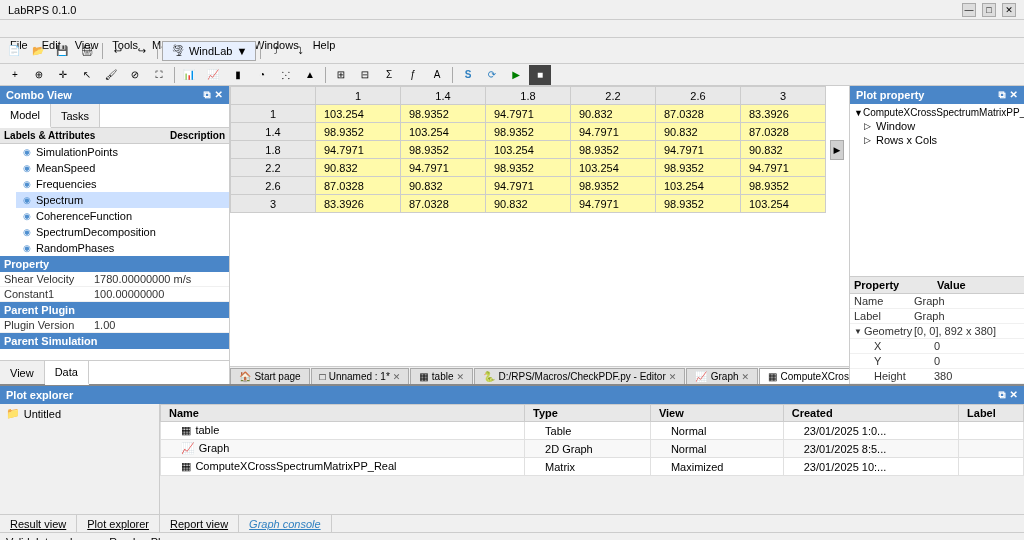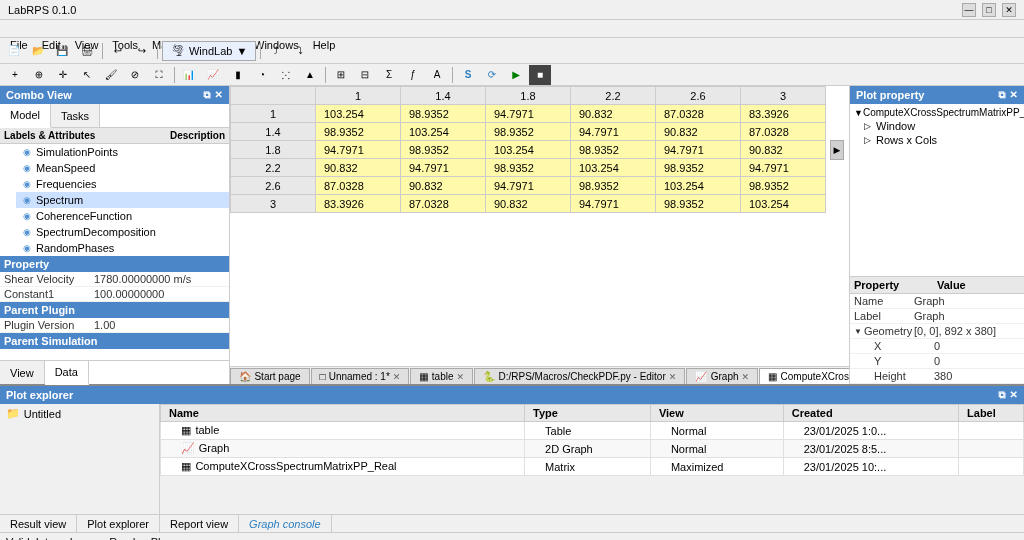--- a/index.html
+++ b/index.html
@@ -88,21 +88,21 @@
     .bottom-table-area { flex: 1; overflow: auto; }
     .bottom-table { border-collapse: collapse; font-size: 11px; width: 100%; }
     .bottom-table th { background: #e8e8e8; border: 1px solid #ccc; padding: 2px 8px; font-weight: bold; text-align: left; }
     .bottom-table td { border: 1px solid #e0e0e0; padding: 2px 20px; white-space: nowrap; }
     .bottom-table tr:nth-child(even) td { background: #f8f8f8; }
     .bottom-table tr:nth-child(odd) td { background: white; }
     
     
     .status-bar { height: 18px; background: #f0f0f0; border-top: 1px solid #ccc; display: flex; align-items: center; justify-content: space-between; padding: 0 6px; }
     .status-tabs { display: flex; height: 18px; border-top: 1px solid #ccc; background: #f0f0f0; }
-    .status-tab { padding: 0 10px; font-size: 11px; display: flex; align-items: center; cursor: pointer; border-right: 1px solid #ccc; }
+    .status-tab { padding: 0 10px; font-size: 11px; display: flex; align-items: center; cursor: pointer; border-right: 1px solid #ccc; text-decoration: underline; }
     .status-tab.python { color: #3080c0; font-style: italic; }
     
     .left-panel-bottom { overflow: auto; flex: 1; }
     
     .panel-header-icons { display: flex; gap: 4px; }
     .panel-header-icon { font-size: 10px; cursor: pointer; }
   </style>
 </head>
 <body>
 

